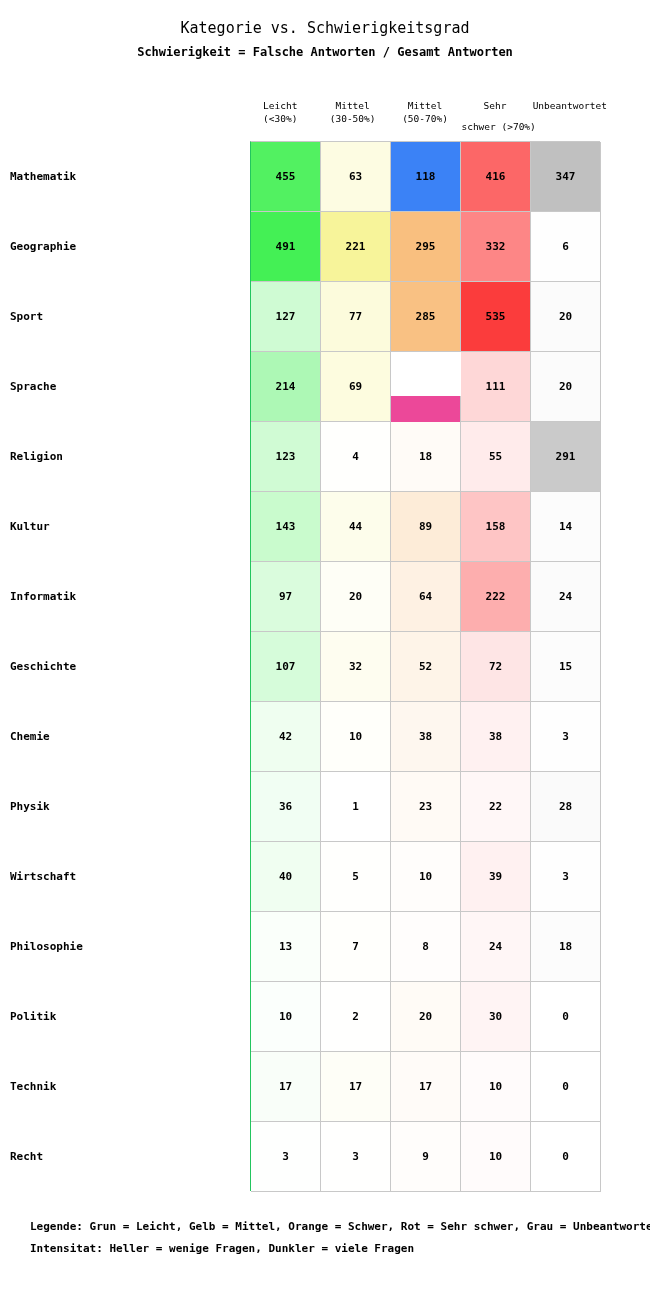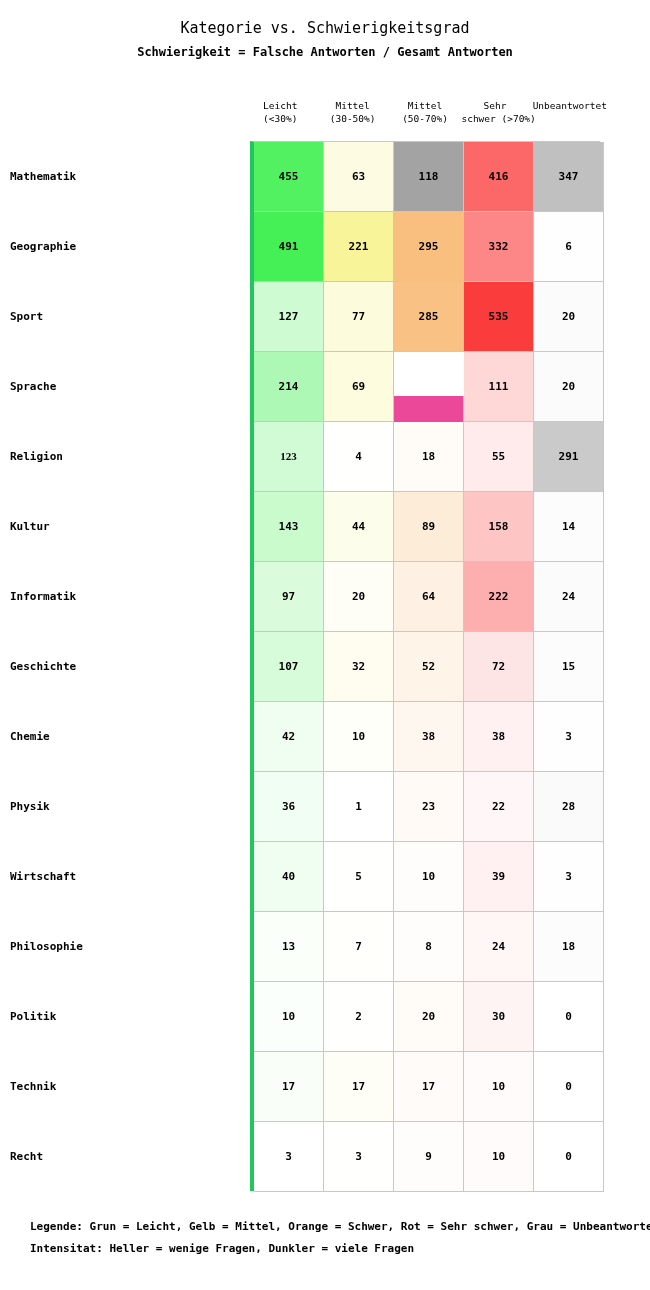--- a/index.html
+++ b/index.html
@@ -69,31 +69,31 @@
   }
   .col-header .hdr-l2 {
     display: block;
     position: absolute;
     left: 50%;
     top: 13px;
     transform: translateX(-50%);
   }
   
   .col-header.wrap-sehr .hdr-l1 { left: 46%; }
-  .col-header.wrap-sehr .hdr-l2 { left: 52%; }
+  .col-header.wrap-sehr .hdr-l2 { left: 52%; margin-top: 8px; }
 
   
   #heatmap-grid {
     position: absolute;
     left: 250px;
     top: 141px;
     width: 350px;
     height: 1050px;
     border-top: 1px solid #c8c8c8;
-    border-left: 4px solid #22c55e;
+    border-left: 1px solid #22c55e;
   }
   .hm-row {
     display: flex;
     height: 70px;
     width: 350px;
   }
   .hm-cell {
     width: 70px;
     height: 70px;
     border-right: 1px solid #c8c8c8;
@@ -185,21 +185,21 @@
     <div class="row-label">Philosophie</div>
     <div class="row-label">Politik</div>
     <div class="row-label">Technik</div>
     <div class="row-label">Recht</div>
   </div>
 
 <div id="heatmap-grid">
     <div class="hm-row">
       <div class="hm-cell" style="background: rgb(82, 241, 97);">455</div>
       <div class="hm-cell" style="background: rgb(253, 252, 226);">63</div>
-      <div class="hm-cell" style="background: #a3a3a3; text-align: right;">118</div>
+      <div class="hm-cell" style="background: #3b82f6; text-align: right;">118</div>
       <div class="hm-cell" style="background: rgb(252, 103, 103);">416</div>
       <div class="hm-cell" style="background: rgb(192, 192, 192);">347</div>
     </div>
     <div class="hm-row">
       <div class="hm-cell" style="background: rgb(68, 240, 85);">491</div>
       <div class="hm-cell" style="background: rgb(247, 244, 154);">221</div>
       <div class="hm-cell" style="background: rgb(249, 191, 127);">295</div>
       <div class="hm-cell" style="background: rgb(253, 134, 134);">332</div>
       <div class="hm-cell" style="background: rgb(254, 254, 254);">6</div>
     </div>
@@ -211,21 +211,21 @@
       <div class="hm-cell" style="background: rgb(251, 251, 251);">20</div>
     </div>
     <div class="hm-row">
       <div class="hm-cell" style="background: rgb(173, 248, 181);">214</div>
       <div class="hm-cell" style="background: rgb(253, 252, 223);">69</div>
       <div class="hm-cell" style="background: #ec4899; margin-top: 44px;">96</div>
       <div class="hm-cell" style="background: rgb(254, 215, 215);">111</div>
       <div class="hm-cell" style="background: rgb(251, 251, 251);">20</div>
     </div>
     <div class="hm-row">
-      <div class="hm-cell" style="background: rgb(208, 251, 212); font-family: Liberation Serif, serif;">123</div>
+      <div class="hm-cell" style="background: rgb(208, 251, 212);">123</div>
       <div class="hm-cell" style="background: rgb(255, 255, 253);">4</div>
       <div class="hm-cell" style="background: rgb(255, 251, 247);">18</div>
       <div class="hm-cell" style="background: rgb(255, 235, 235);">55</div>
       <div class="hm-cell" style="background: rgb(202, 202, 202);">291</div>
     </div>
     <div class="hm-row">
       <div class="hm-cell" style="background: rgb(201, 251, 205);">143</div>
       <div class="hm-cell" style="background: rgb(253, 253, 235);">44</div>
       <div class="hm-cell" style="background: rgb(253, 236, 216);">89</div>
       <div class="hm-cell" style="background: rgb(254, 197, 197);">158</div>

